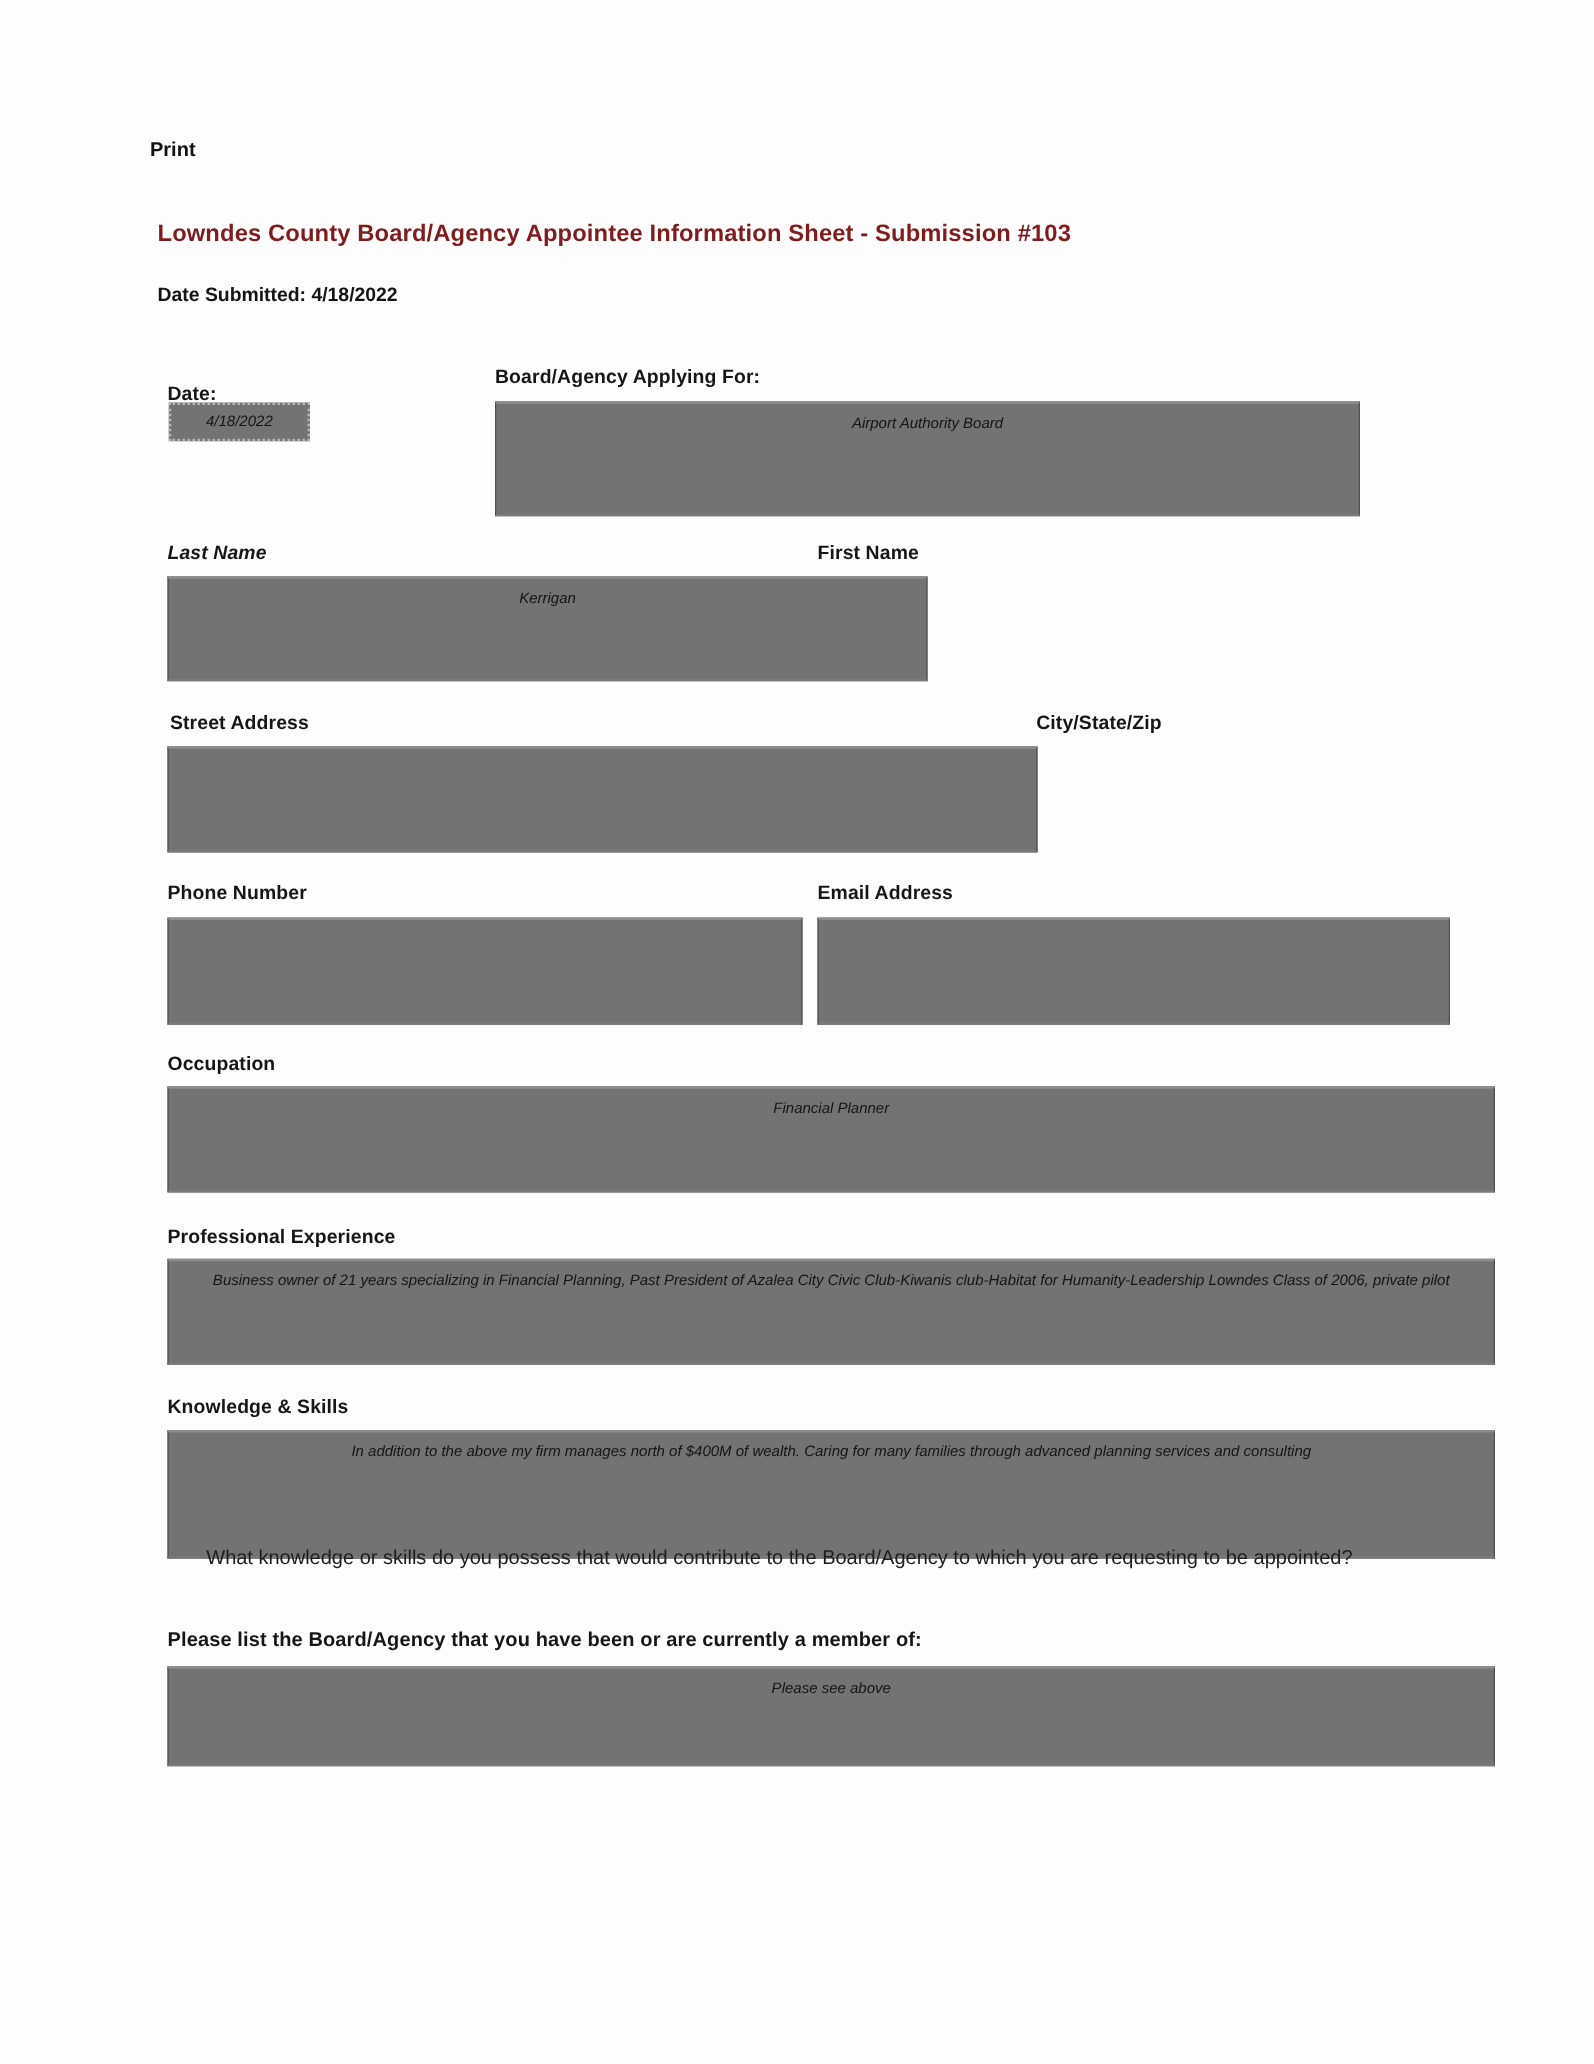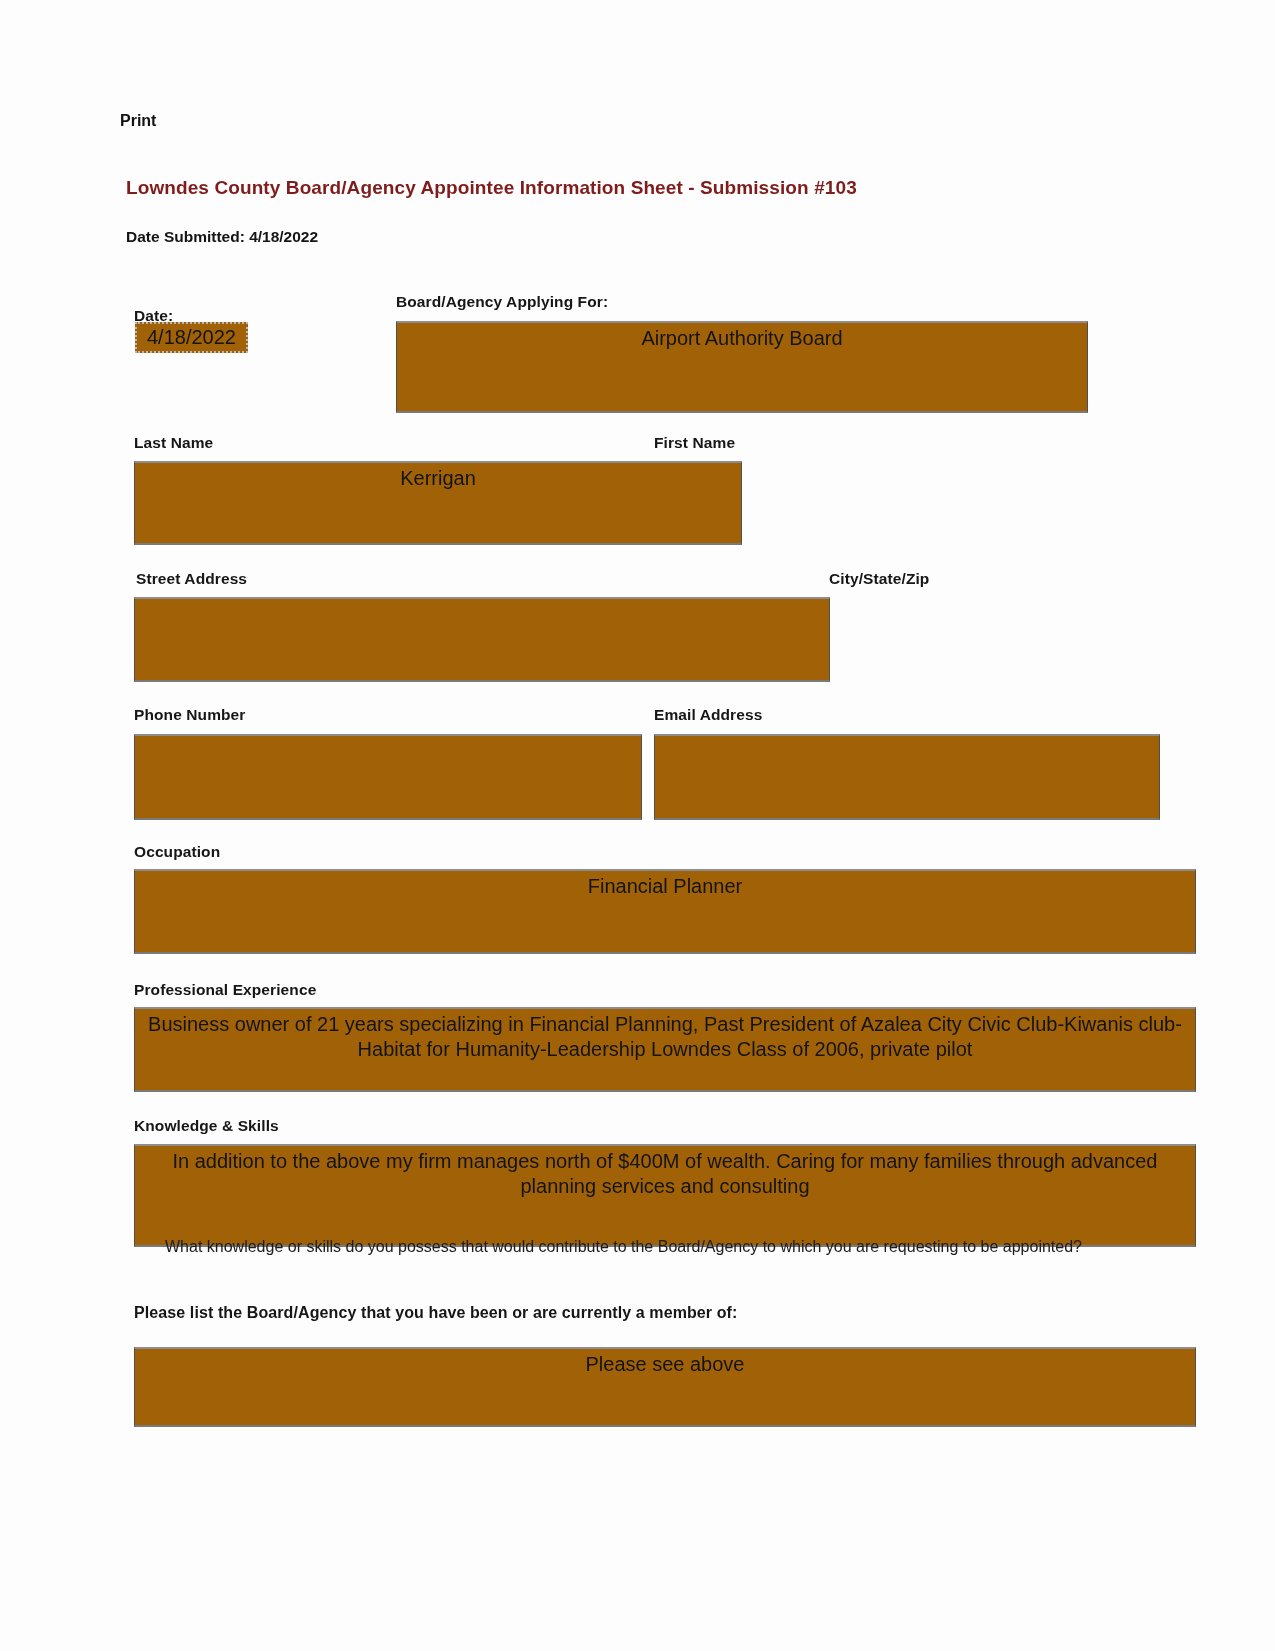--- a/index.html
+++ b/index.html
@@ -40,53 +40,54 @@
   .date-submitted {
     position:absolute;
     left:126px; top:228px;
     font-weight:bold;
     font-size:15.5px;
     color:#141414;
   }
   .box {
     position:absolute;
     box-sizing:border-box;
-    background:#a16207;
+    background:#737373;
     border:1px solid #4f4f4f;
     border-top:2px solid #8d8d8d;
     border-bottom:2px solid #7a7a7a;
-    font-size:20px;
+    font-size:12px;
     line-height:25px;
     padding:3px 7px;
     color:#141414;
     overflow:hidden;
+    font-style:italic;
   }
   .box .val { display:block; }
   
   .f-date {
     left:135px; top:322px; width:113px; height:31px;
     border:2px dotted #b9b9b9;
     padding:0 8px;
     line-height:27px;
   }
   .f-board  { left:396px; top:321px; width:692px; height:92px; }
   .f-last   { left:134px; top:461px; width:608px; height:84px; }
   .f-first  { left:654px; top:461px; width:506px; height:84px; }
   .f-street { left:134px; top:597px; width:696px; height:85px; }
   .f-city   { left:829px; top:597px; width:331px; height:85px; }
   .f-phone  { left:134px; top:734px; width:508px; height:86px; }
   .f-email  { left:654px; top:734px; width:506px; height:86px; }
   .f-occ    { left:134px; top:869px; width:1062px; height:85px; }
   .f-prof   { left:134px; top:1007px; width:1062px; height:85px; }
   .f-ks     { left:134px; top:1144px; width:1062px; height:103px; }
-  .f-member { left:134px; top:1333px; width:1062px; height:80px;margin-top:14px; }
+  .f-member { left:134px; top:1333px; width:1062px; height:80px; }
 
   .l-date   { left:134px; top:293px;margin-top:14px; }
   .l-board  { left:396px; top:293px; }
-  .l-last   { left:134px; top:434px; }
+  .l-last   { left:134px; top:434px;font-style:italic; }
   .l-first  { left:654px; top:434px; }
   .l-street { left:136px; top:570px; }
   .l-city   { left:829px; top:570px; }
   .l-phone  { left:134px; top:706px; }
   .l-email  { left:654px; top:706px; }
   .l-occ    { left:134px; top:843px; }
   .l-prof   { left:134px; top:981px; }
   .l-ks     { left:134px; top:1117px; }
   .l-member { left:134px; top:1304px; font-size:16px; }
 

